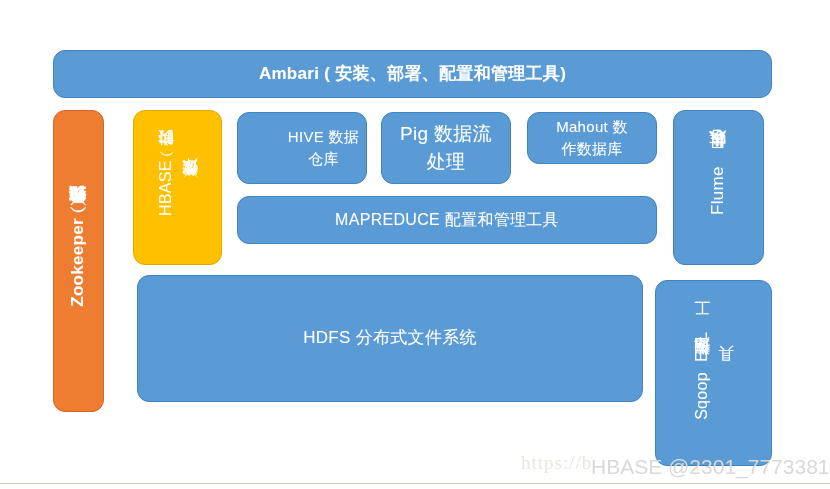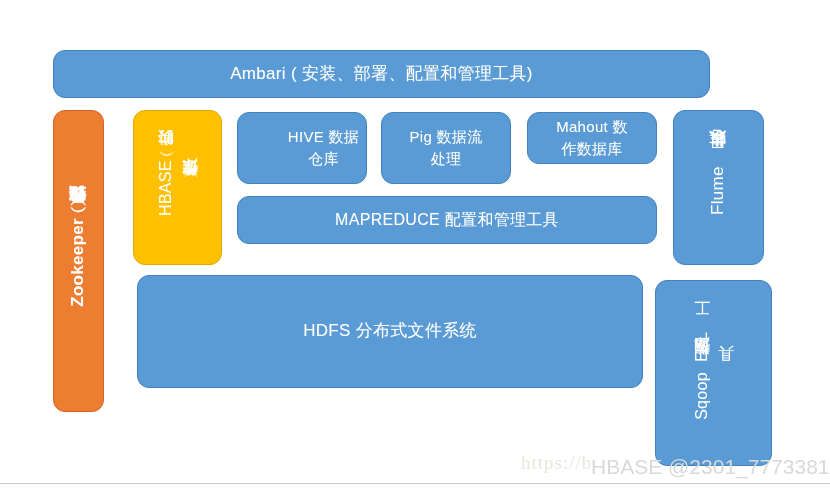--- a/index.html
+++ b/index.html
@@ -58,29 +58,29 @@
     justify-content: center;
     height: 100%;
   }
   .vcol {
     writing-mode: vertical-rl;
     transform: rotate(180deg);
     white-space: nowrap;
   }
 
   
-  #ambari       { left: 53px;  top: 50px;  width: 657px; height: 48px;  font-size: 17px; }
+  #ambari       { left: 53px;  top: 50px;  width: 719px; height: 48px;  font-size: 17px; font-weight: bold; }
   #zookeeper    { left: 53px;  top: 110px; width: 51px;  height: 302px; font-size: 17px; font-weight: bold; }
   #hbase        { left: 133px; top: 110px; width: 89px;  height: 155px; font-size: 16px; }
   #hive         { left: 237px; top: 112px; width: 130px; height: 72px;  font-size: 15px; padding-left: 43px; }
-  #pig          { left: 381px; top: 112px; width: 130px; height: 72px;  font-size: 15px; }
+  #pig          { left: 381px; top: 112px; width: 130px; height: 72px;  font-size: 19px; }
   #mahout       { left: 527px; top: 112px; width: 130px; height: 52px;  font-size: 15px; }
   #flume        { left: 673px; top: 110px; width: 91px;  height: 155px; font-size: 17px; }
   #mapreduce    { left: 237px; top: 196px; width: 420px; height: 48px;  font-size: 16px; }
-  #hdfs         { left: 137px; top: 275px; width: 506px; height: 113px; font-size: 17px; }
+  #hdfs         { left: 137px; top: 275px; width: 506px; height: 127px; font-size: 17px; }
   #sqoop        { left: 655px; top: 280px; width: 117px; height: 186px; font-size: 16px; }
 
   
   .watermark {
     position: absolute;
     pointer-events: none;
     white-space: nowrap;
   }
   #wm-url {
     left: 521px;

